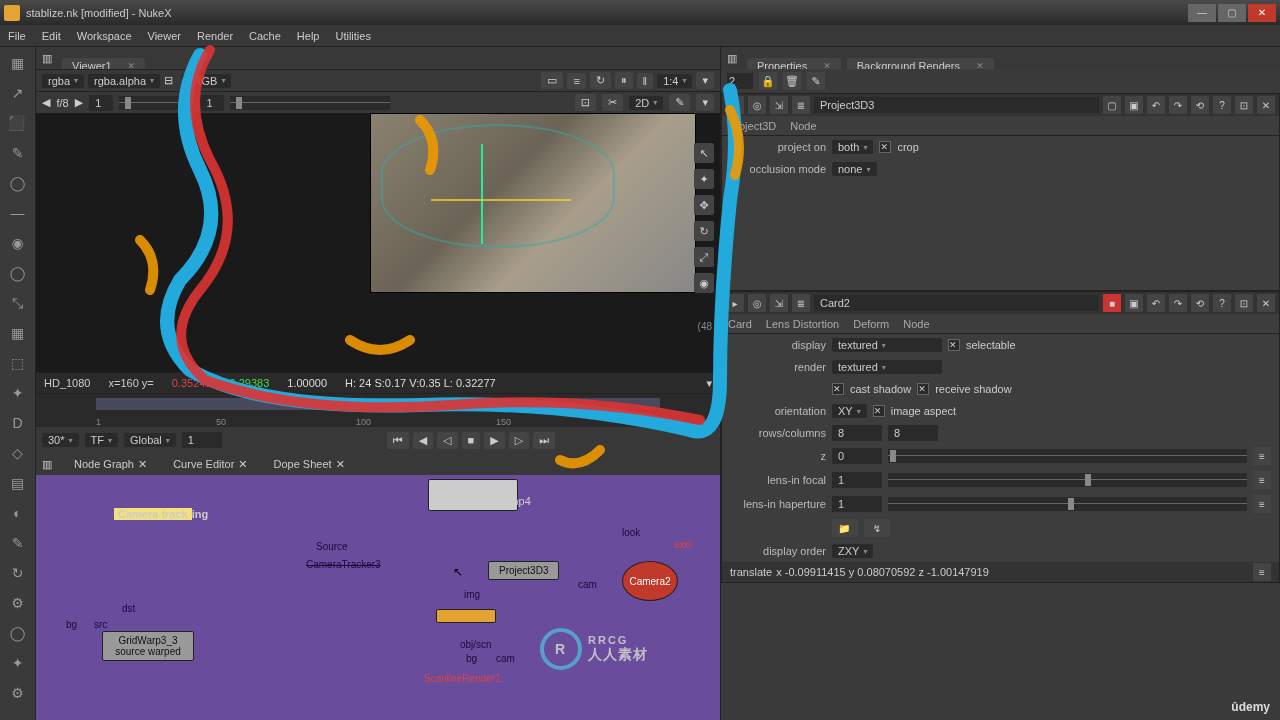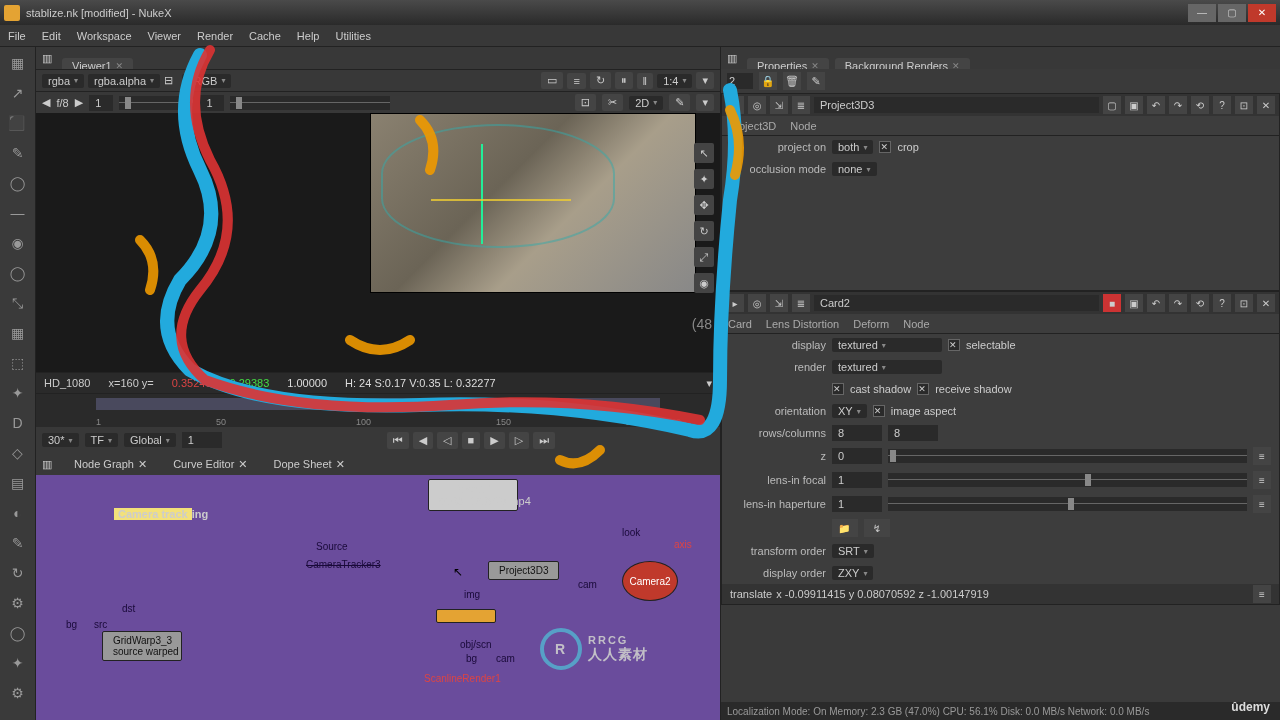--- a/index.html
+++ b/index.html
@@ -12,33 +12,33 @@
 .winbtn.close { background: #c0392b; color: #fff; }
 .menubar { height: 22px; background: #383838; display: flex; align-items: center; padding: 0 8px; gap: 16px; border-bottom: 1px solid #222; }
 .menubar span { cursor: default; }
 .main { display: flex; height: 673px; }
 .ltool { width: 36px; background: #3a3a3a; display: flex; flex-direction: column; align-items: center; padding-top: 6px; gap: 10px; border-right: 1px solid #222; }
 .ltool .ti { width: 20px; height: 20px; display: flex; align-items: center; justify-content: center; font-size: 14px; color: #999; }
 .midcol { flex: 1; display: flex; flex-direction: column; background: #2b2b2b; }
 .rcol { width: 560px; background: #3a3a3a; border-left: 1px solid #222; display: flex; flex-direction: column; }
 
 .vtabs { height: 22px; background: #383838; display: flex; align-items: center; padding: 0 6px; gap: 6px; }
-.tab { padding: 2px 10px; background: #444; border-radius: 3px 3px 0 0; display: flex; align-items: center; gap: 4px; margin-top: 16px; }
+.tab { padding: 2px 10px; background: #444; border-radius: 3px 3px 0 0; display: flex; align-items: center; gap: 16px; margin-top: 16px; }
 .tab .x { color: #888; font-size: 9px; }
 .vbar { height: 22px; background: #383838; display: flex; align-items: center; padding: 0 6px; gap: 4px; border-top: 1px solid #222; }
 .sel { background: #2a2a2a; padding: 1px 6px; border-radius: 2px; display: flex; align-items: center; gap: 4px; }
 .sel::after { content: "▾"; font-size: 8px; color: #888; }
 .btn { padding: 2px 6px; background: #444; border-radius: 2px; }
 .vbar2 { height: 22px; background: #383838; display: flex; align-items: center; padding: 0 6px; gap: 6px; border-top: 1px solid #222; }
 .viewer { flex: 0 0 260px; background: #1a1a1a; position: relative; border-bottom: 1px solid #222; }
 .vimg { position: absolute; left: 334px; top: 0; width: 326px; height: 180px; background: linear-gradient(135deg,#8a8170 0%,#6b6456 40%,#a89e8a 60%,#888 100%); border: 1px solid #000; }
 .vimg::before { content: ""; position: absolute; left: 10px; top: 10px; width: 230px; height: 120px; border: 2px solid #3aa; border-radius: 50% / 40%; opacity: 0.5; }
 .vimg .axis1 { position: absolute; left: 110px; top: 30px; width: 2px; height: 100px; background: #2e9; }
 .vimg .axis2 { position: absolute; left: 60px; top: 85px; width: 140px; height: 2px; background: #ec3; opacity: 0.8; }
-.reslabel { position: absolute; right: 8px; bottom: 40px; color: #888; font-size: 14px; }
+.reslabel { position: absolute; right: 8px; bottom: 40px; color: #888; font-size: 10px; }
 .vtool { position: absolute; right: 4px; top: 30px; width: 22px; display: flex; flex-direction: column; gap: 6px; }
 .vtool .ti { width: 20px; height: 20px; background: #444; border-radius: 2px; font-size: 11px; display: flex; align-items: center; justify-content: center; }
 .info { height: 20px; background: #2a2a2a; display: flex; align-items: center; padding: 0 8px; gap: 18px; font-size: 10px; }
 .info .r { color: #d44; } .info .g { color: #4d4; } .info .w { color: #ddd; }
 .timeline { height: 60px; background: #383838; position: relative; border-top: 1px solid #222; display: flex; flex-direction: column; }
 .ruler { height: 34px; background: #2a2a2a; position: relative; }
 .ruler .tick { position: absolute; bottom: 0; color: #888; font-size: 9px; }
 .ruler .region { position: absolute; left: 60px; right: 60px; top: 4px; height: 12px; background: rgba(120,120,170,.4); }
 .tctrl { height: 26px; display: flex; align-items: center; padding: 0 6px; gap: 6px; }
 .ntabs { height: 22px; background: #383838; display: flex; align-items: center; padding: 0 6px; gap: 10px; }
@@ -258,21 +258,21 @@
       <div class="node cam" style="left:586px;top:86px">Camera2</div>
       <div class="nlabel" style="left:586px;top:52px">look</div>
       <div class="nlabel" style="left:638px;top:64px;color:#d44">axis</div>
       <div class="nlabel" style="left:542px;top:104px">cam</div>
       <div class="nlabel" style="left:428px;top:114px">img</div>
       <div class="node card" style="left:400px;top:134px"></div>
       <div class="nlabel" style="left:424px;top:164px">obj/scn</div>
       <div class="nlabel" style="left:430px;top:178px">bg</div>
       <div class="nlabel" style="left:460px;top:178px">cam</div>
       <div class="nlabel" style="left:388px;top:198px;color:#d44">ScanlineRender1</div>
-      <div class="node" style="left:66px;top:156px;width:80px;line-height:1.1;white-space:pre">GridWarp3_3
+      <div class="node" style="left:66px;top:156px;width:92px;line-height:1.1;white-space:pre">GridWarp3_3
 source warped</div>
       <div class="nlabel" style="left:86px;top:128px">dst</div>
       <div class="nlabel" style="left:30px;top:144px">bg</div>
       <div class="nlabel" style="left:58px;top:144px">src</div>
       <div style="position:absolute;left:417px;top:90px;color:#000;font-size:12px">↖</div>
     </div>
   </div>
 
   <div class="rcol">
     <div class="rtabs">
@@ -399,36 +399,31 @@
             <div class="knob" style="left:50%"></div>
           </div>
         <div class="sbtn">≡</div>
       </div>
       <div class="prow">
         <div class="lab"></div>
         <div class="sbtn" style="width:26px">📁</div>
         <div class="sbtn" style="width:26px">↯</div>
       </div>
       <div class="prow">
-        <div class="lab">transform order</div>
-        <div class="sel">SRT</div>
-      </div>
-      <div class="prow">
         <div class="lab">display order</div>
         <div class="sel">ZXY</div>
       </div>
       <div class="transrow">
         <span>translate</span>
         <span>x -0.09911415 y 0.08070592 z -1.00147919</span>
         <div class="sbtn" style="margin-left:auto">≡</div>
       </div>
     </div>
 
     <div style="flex:1"></div>
-    <div class="statusbar">Localization Mode: On  Memory: 2.3 GB (47.0%)  CPU: 56.1%  Disk: 0.0 MB/s  Network: 0.0 MB/s</div>
   </div>
 </div>
 
 <svg class="anno" width="1280" height="720">
   <path d="M200 55 Q170 110 200 170 Q230 230 180 280 Q150 330 190 370 Q260 410 420 405 Q560 400 690 430 Q720 440 720 380 Q720 300 730 200 Q740 140 730 90" stroke="#2ad" stroke-width="14" fill="none" stroke-linecap="round"></path>
   <path d="M210 50 Q180 100 210 160 Q250 230 200 290 Q160 340 205 380 Q300 415 450 405 Q580 395 700 420" stroke="#d33" stroke-width="10" fill="none" stroke-linecap="round" opacity="0.9"></path>
   <path d="M140 240 Q160 260 150 290 M350 340 Q380 360 410 340 M420 120 Q440 140 430 170 M560 460 Q580 470 600 450 M730 110 Q745 140 735 175" stroke="#e90" stroke-width="10" fill="none" stroke-linecap="round" opacity="0.9"></path>
 </svg>
 
 <div class="wm">

